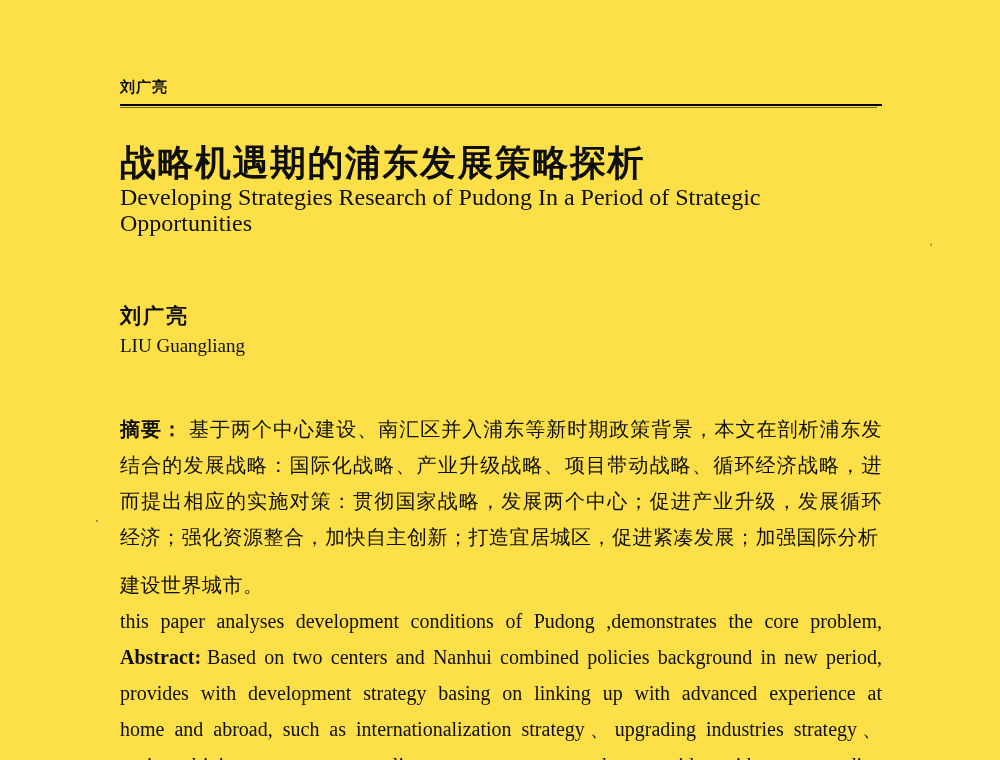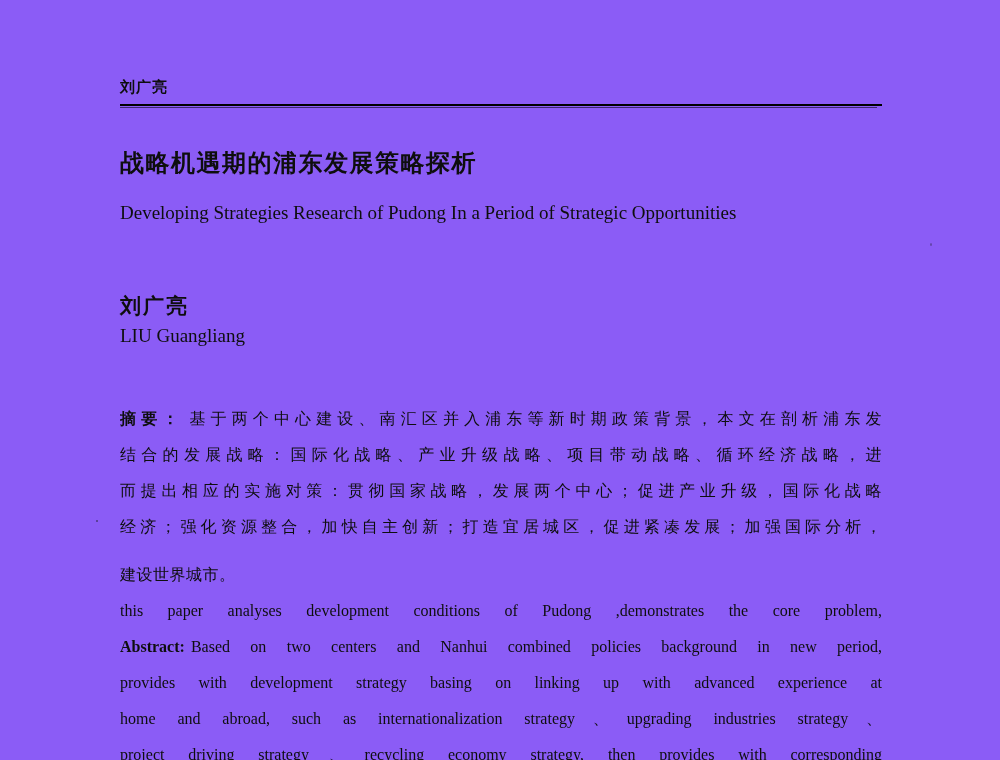--- a/index.html
+++ b/index.html
@@ -13,21 +13,21 @@
     overflow: hidden;
     position: relative;
     font-family: "Liberation Serif", serif;
     color: #0e0e0e;
   }
   .page {
     box-sizing: border-box;
     width: 1000px;
     height: 760px;
     padding: 78px 118px 0 120px;
-    background: #8b5cf6;
+    background: #fde047;
   }
   .running-header {
     font-size: 15px;
     line-height: 18px;
     font-weight: 700;
     letter-spacing: 1px;
     font-family: "Liberation Serif", serif;
   }
   .rule-wrap { margin-top: 8px; }
   .rule-main {
@@ -39,47 +39,47 @@
     height: 1px;
     background: #000;
     opacity: 0.55;
     margin-top: 1px;
     width: 99.4%;
   }
   .title-zh {
     margin-top: 34px;
     font-family: "Liberation Sans", "DejaVu Sans", sans-serif;
     font-weight: 700;
-    font-size: 24px;
+    font-size: 36px;
     line-height: 42px;
     letter-spacing: 1.5px;
   }
   .title-en {
-    margin-top: 16px;
-    font-size: 19px;
+    margin-top: 0;
+    font-size: 24px;
     line-height: 26px;
     font-family: "Liberation Serif", serif;
   }
   .author-zh {
     margin-top: 66px;
     font-size: 21px;
     line-height: 28px;
     font-weight: 700;
     letter-spacing: 2px;
   }
   .author-en {
     margin-top: 3px;
     font-size: 19px;
     line-height: 26px;
   }
   .abstract-block {
     margin-top: 52px;
   }
   .para-line {
-    font-size: 16px;
+    font-size: 20px;
     line-height: 36px;
     text-align: justify;
     text-align-last: justify;
     white-space: nowrap;
     overflow: hidden;
   }
   .para-line.last-line {
     text-align-last: left;
     margin-top: 12px;
   }
@@ -119,21 +119,21 @@
   <div class="author-zh">刘广亮</div>
 
   <div class="author-en">LIU Guangliang</div>
 
   <div class="abstract-block">
 
     <div class="para-line zh-line">
       <span class="inline-label">摘要：</span><span>基于两个中心建设、南汇区并入浦东等新时期政策背景，本文在剖析浦东发</span>
     </div>
     <div class="para-line zh-line">结合的发展战略：国际化战略、产业升级战略、项目带动战略、循环经济战略，进</div>
-    <div class="para-line zh-line">而提出相应的实施对策：贯彻国家战略，发展两个中心；促进产业升级，国际化战略</div>
+    <div class="para-line zh-line">而提出相应的实施对策：贯彻国家战略，发展两个中心；促进产业升级，发展循环</div>
     <div class="para-line zh-line">经济；强化资源整合，加快自主创新；打造宜居城区，促进紧凑发展；加强国际分析，</div>
     <div class="para-line zh-line last-line">建设世界城市。</div>
 
     <div class="para-line en-line">this paper analyses development conditions of Pudong ,demonstrates the core problem,</div>
     <div class="para-line en-line">
       <span class="inline-label">Abstract:</span><span>Based on two centers and Nanhui combined policies background in new period,</span>
     </div>
     <div class="para-line en-line">provides with development strategy basing on linking up with advanced experience at</div>
     <div class="para-line en-line">home and abroad, such as internationalization strategy、upgrading industries strategy、</div>
     <div class="para-line en-line">project driving strategy、recycling economy strategy, then provides with corresponding</div>

